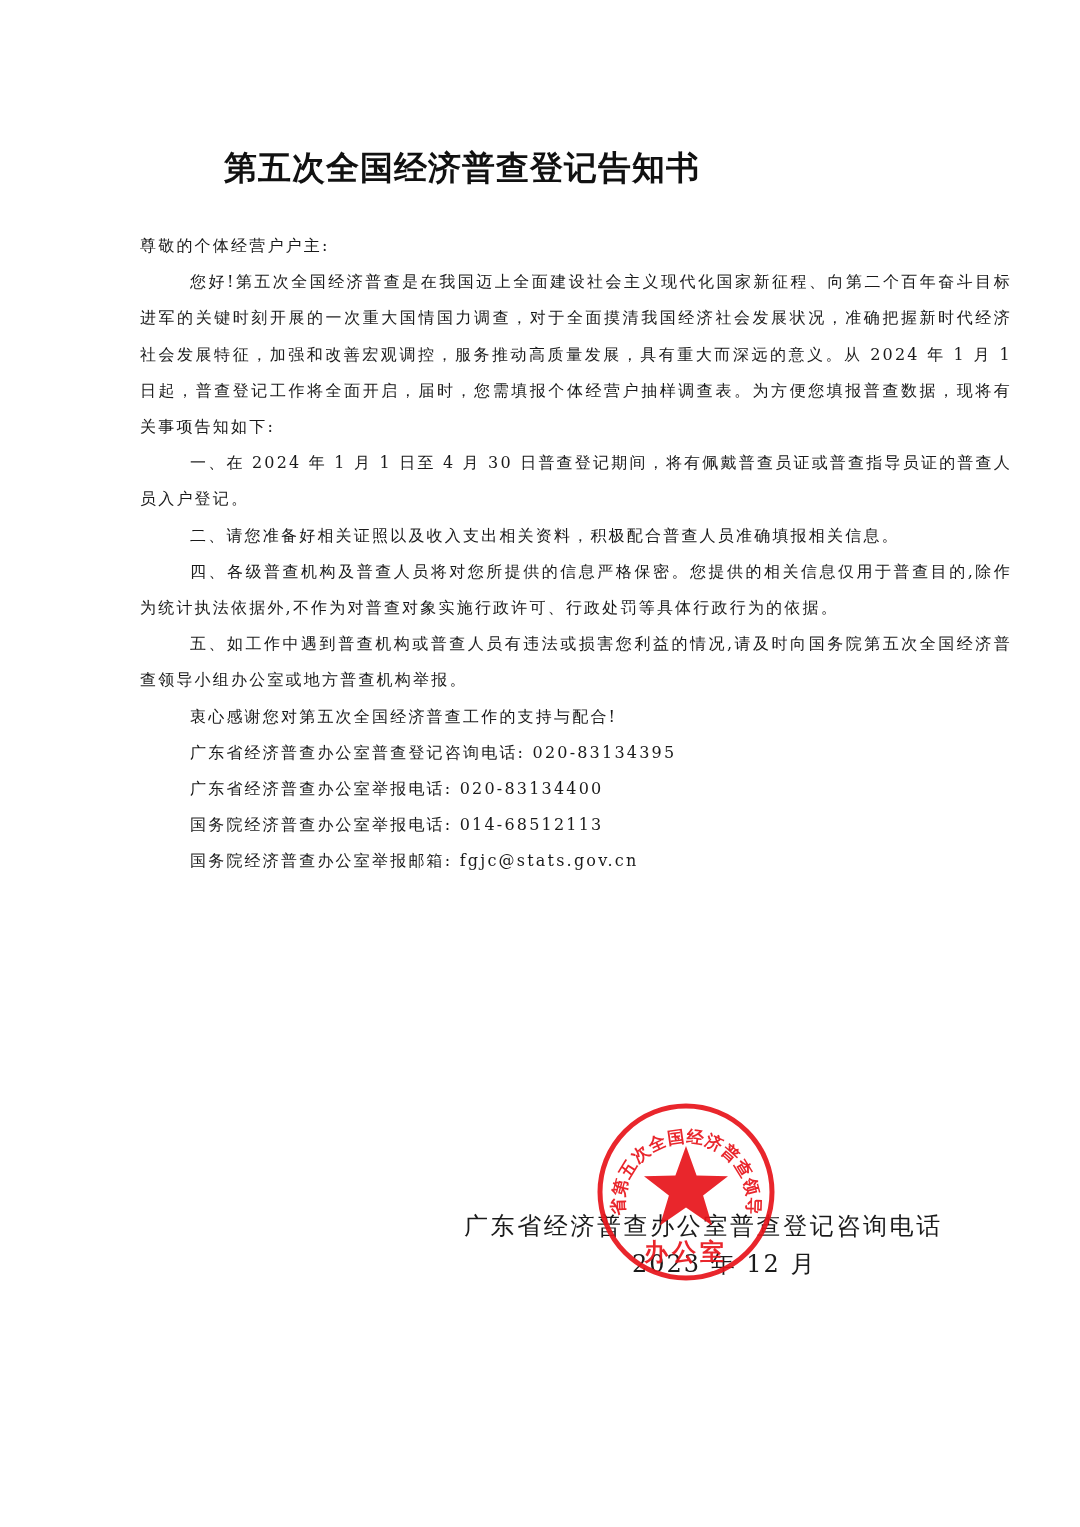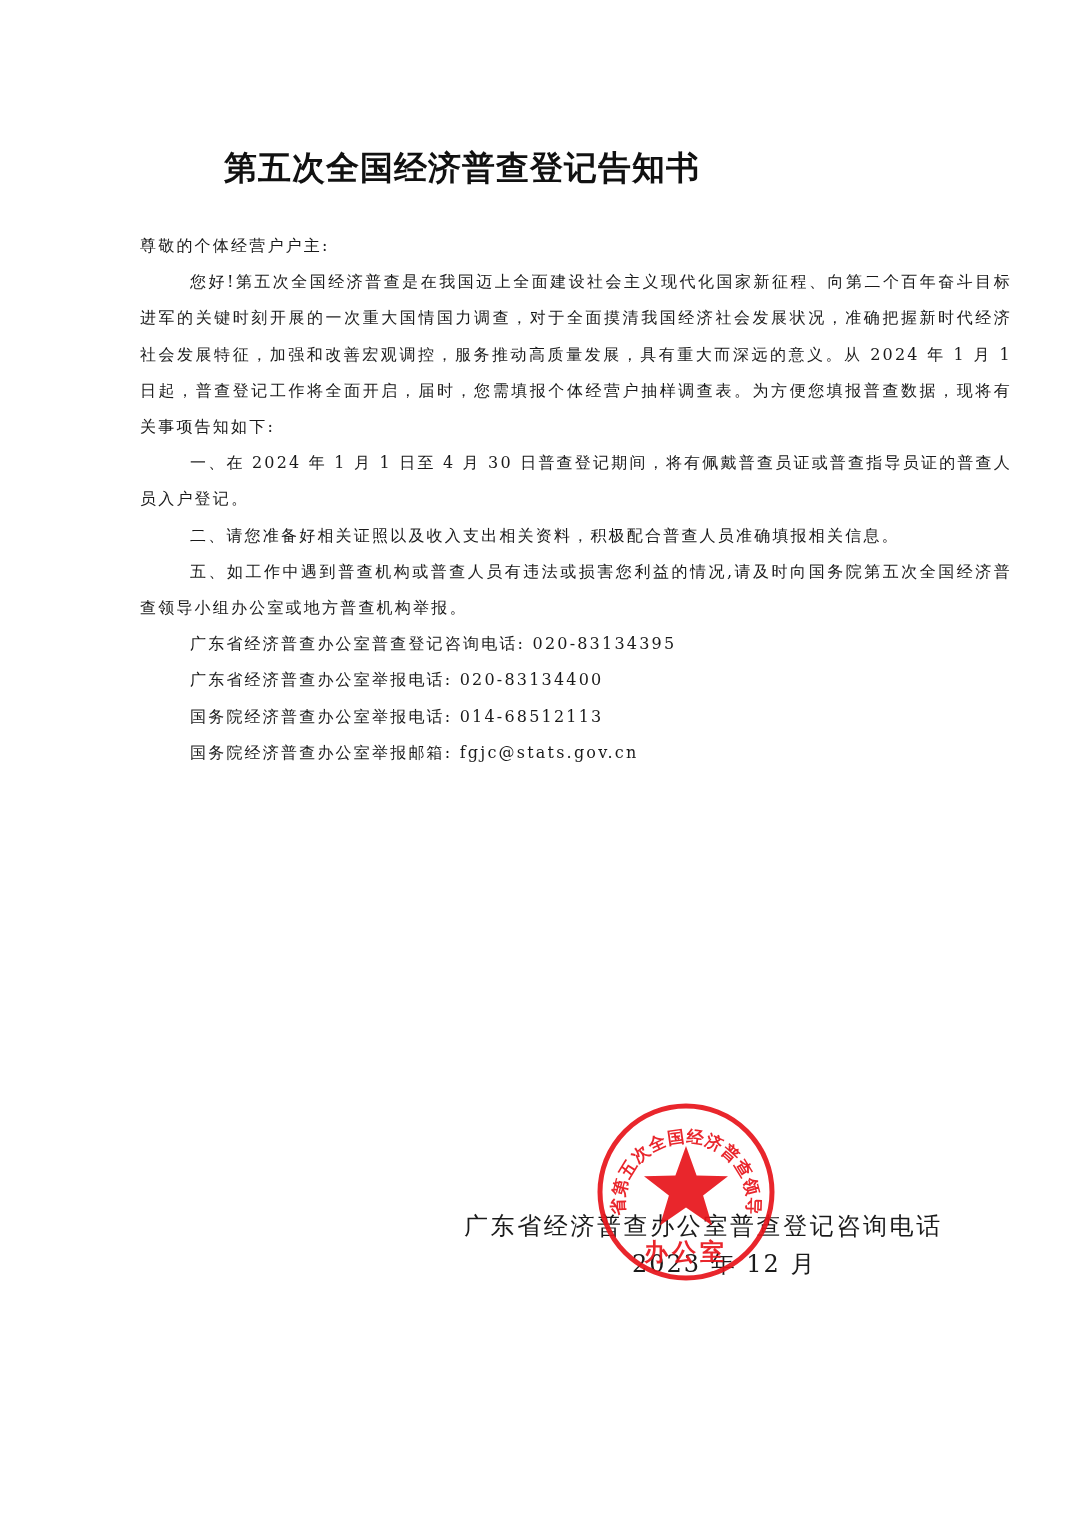--- a/index.html
+++ b/index.html
@@ -23,21 +23,23 @@
 </head>
 <body>
 
 <div class="title">第五次全国经济普查登记告知书</div>
 
 <div class="body-text">
   <p>尊敬的个体经营户户主:</p>
   <p class="indent">您好!第五次全国经济普查是在我国迈上全面建设社会主义现代化国家新征程、向第二个百年奋斗目标进军的关键时刻开展的一次重大国情国力调查，对于全面摸清我国经济社会发展状况，准确把握新时代经济社会发展特征，加强和改善宏观调控，服务推动高质量发展，具有重大而深远的意义。从 2024 年 1 月 1 日起，普查登记工作将全面开启，届时，您需填报个体经营户抽样调查表。为方便您填报普查数据，现将有关事项告知如下:</p>
   <p class="indent">一、在 2024 年 1 月 1 日至 4 月 30 日普查登记期间，将有佩戴普查员证或普查指导员证的普查人员入户登记。</p>
   <p class="indent">二、请您准备好相关证照以及收入支出相关资料，积极配合普查人员准确填报相关信息。</p>
+  <p class="indent">四、各级普查机构及普查人员将对您所提供的信息严格保密。您提供的相关信息仅用于普查目的,除作为统计执法依据外,不作为对普查对象实施行政许可、行政处罚等具体行政行为的依据。</p>
   <p class="indent">五、如工作中遇到普查机构或普查人员有违法或损害您利益的情况,请及时向国务院第五次全国经济普查领导小组办公室或地方普查机构举报。</p>
+  <p class="indent">衷心感谢您对第五次全国经济普查工作的支持与配合!</p>
   <div class="contacts">
     <div><span>广东省经济普查办公室普查登记咨询电话:</span> <span>020-83134395</span></div>
     <div><span>广东省经济普查办公室举报电话:</span> <span>020-83134400</span></div>
     <div><span>国务院经济普查办公室举报电话:</span> <span>014-68512113</span></div>
     <div><span>国务院经济普查办公室举报邮箱:</span> <span>fgjc@stats.gov.cn</span></div>
   </div>
 </div>
 
 <div class="signature">广东省经济普查办公室普查登记咨询电话</div>
 <div class="sig-date">2023 年 12 月</div>

